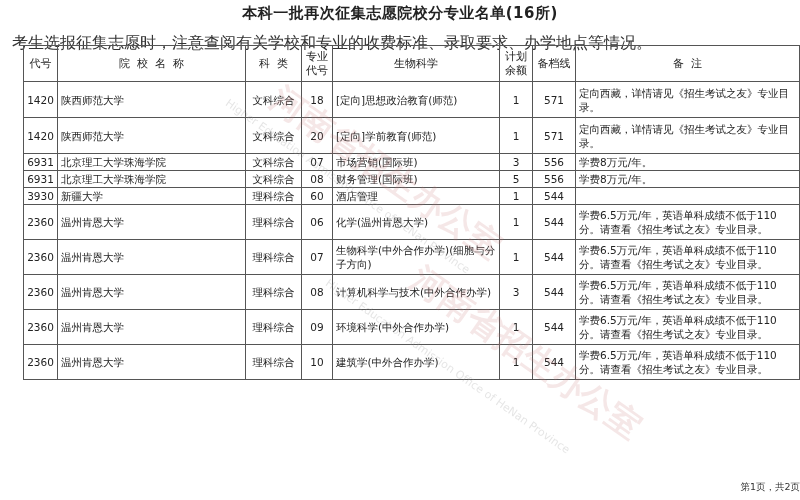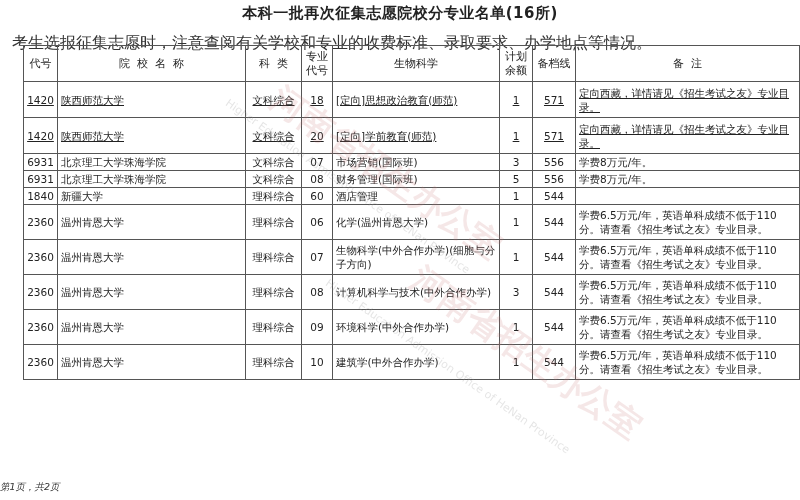--- a/index.html
+++ b/index.html
@@ -23,27 +23,27 @@
     margin-left: 12px;
   }
   td, th {
     border: 1px solid #555; font-size: 10.5px; font-weight: normal;
     padding: 0 3px; vertical-align: middle; color: #222; overflow: hidden;
     line-height: 14px;
   }
   th { text-align: center; font-size: 11px; }
   td.c { text-align: center; }
   td.l { text-align: left; }
-  tr.h { height: 36px; text-decoration: underline; }
+  tr.h { height: 36px; }
   tr.tall { height: 35px; }
   tr.short { height: 17px; }
   tr.hdr { height: 36px; }
   .footer {
-    position: absolute; left: 0; top: 481px; width: 800px; text-align: left;
-    font-size: 9.5px; color: #333; font-style: italic;
+    position: absolute; left: 0; top: 481px; width: 800px; text-align: right;
+    font-size: 9.5px; color: #333;
   }
   .wm {
     position: absolute; pointer-events: none; color: rgba(200,120,120,0.18);
     font-size: 34px; font-weight: bold; transform: rotate(35deg); white-space: nowrap;
   }
   .wm-en {
     position: absolute; pointer-events: none; color: rgba(150,150,150,0.25);
     font-size: 11px; transform: rotate(35deg); white-space: nowrap;
   }
 </style>
@@ -110,21 +110,21 @@
     <td class="c">6931</td>
     <td class="l">北京理工大学珠海学院</td>
     <td class="c">文科综合</td>
     <td class="c">08</td>
     <td class="l">财务管理(国际班)</td>
     <td class="c">5</td>
     <td class="c">556</td>
     <td class="l">学费8万元/年。</td>
   </tr>
   <tr class="short">
-    <td class="c">1840</td>
+    <td class="c">3930</td>
     <td class="l">新疆大学</td>
     <td class="c">理科综合</td>
     <td class="c">60</td>
     <td class="l">酒店管理</td>
     <td class="c">1</td>
     <td class="c">544</td>
     <td class="l"></td>
   </tr>
   <tr class="tall">
     <td class="c">2360</td>

